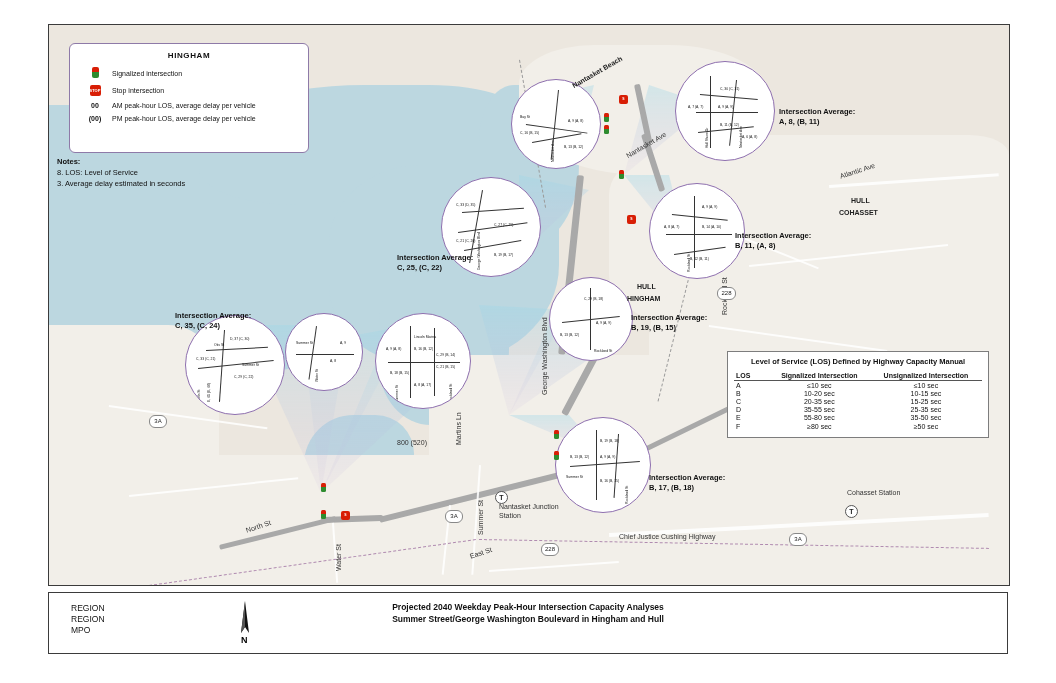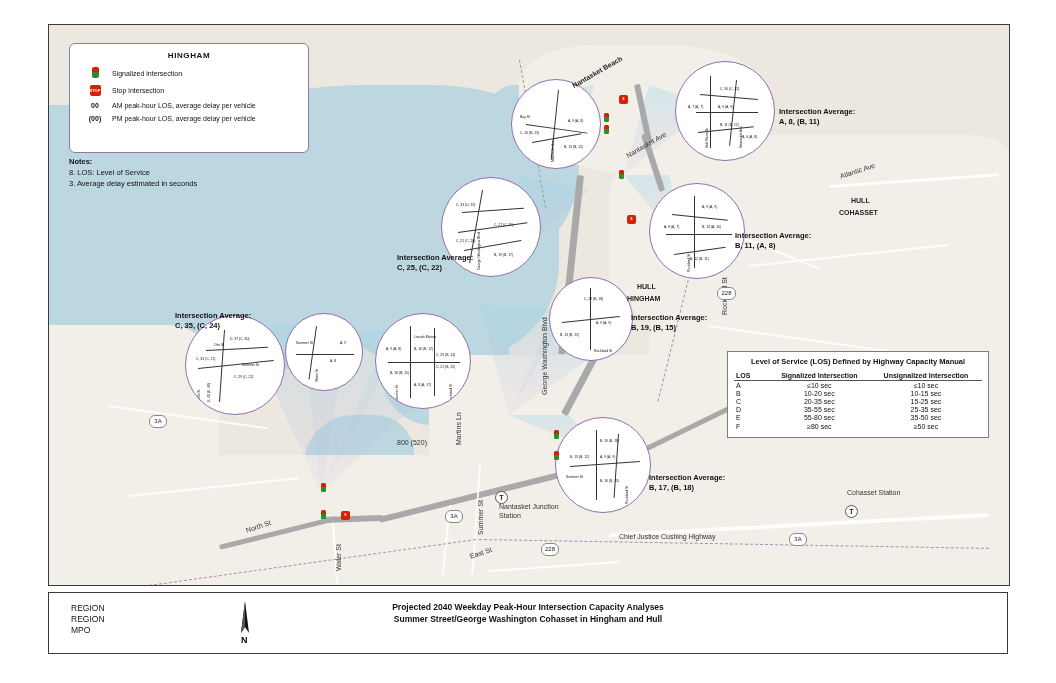--- a/index.html
+++ b/index.html
@@ -119,21 +119,21 @@
     font-size: 4px;
     line-height: 11px;
     text-align: center;
     border-radius: 2px;
     font-weight: bold;
   }
 
   
   #notes {
     position: absolute;
-    left: 20px;
+    left: 8px;
     top: 132px;
     font-size: 7.5px;
     color: #111;
     line-height: 1.45;
   }
   #notes .notes-title { font-weight: bold; }
 
   
   #los-table {
     position: absolute;
@@ -630,18 +630,18 @@
     <div id="northarrow">
       <svg width="22" height="40" viewBox="0 0 22 40">
         <polygon points="11,2 15,34 11,28 7,34" fill="#111"></polygon>
         <polygon points="11,2 11,28 7,34" fill="#555"></polygon>
       </svg>
       <div class="n">N</div>
     </div>
 
     <div class="center">
       <div>Projected 2040 Weekday Peak-Hour Intersection Capacity Analyses</div>
-      <div>Summer Street/George Washington Cohasset in Hingham and Hull</div>
+      <div>Summer Street/George Washington Boulevard in Hingham and Hull</div>
     </div>
 
   </div>
 
 </div>
 
 </body></html>

